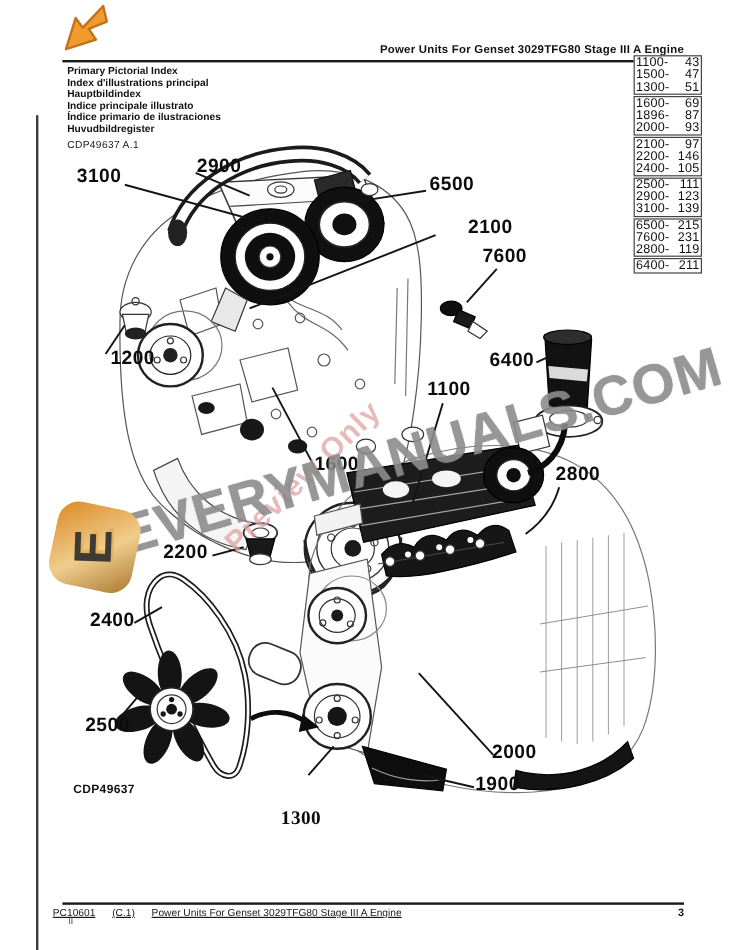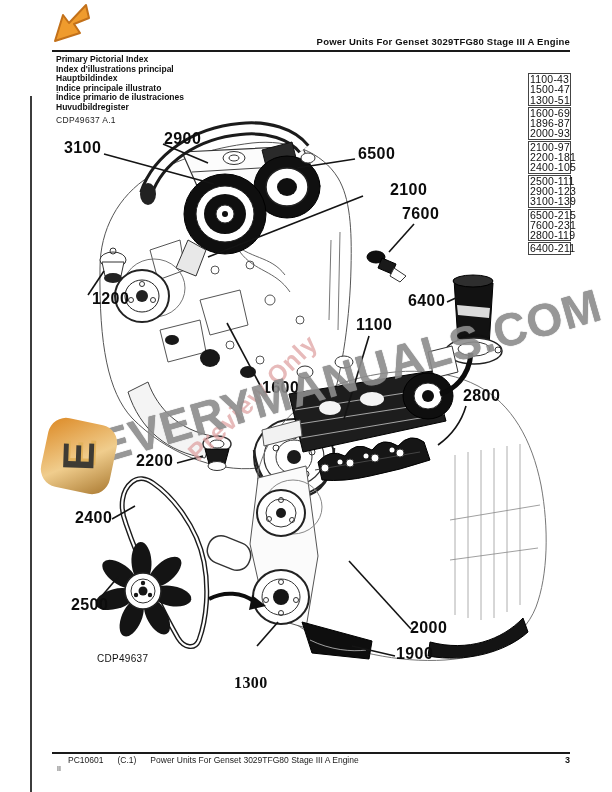--- a/index.html
+++ b/index.html
@@ -4,44 +4,44 @@
 <style>
   html,body{margin:0;padding:0;background:#ffffff;}
   #page{position:relative;width:612px;height:792px;background:#ffffff;overflow:hidden;
         font-family:"Liberation Sans",sans-serif;color:#111;}
   .hdr-title{position:absolute;left:250px;top:36px;width:320px;text-align:right;
              font-size:9.5px;font-weight:700;letter-spacing:.2px;}
   .rule{position:absolute;left:52px;width:518px;height:2px;background:#1a1a1a;}
   .idx{position:absolute;left:56px;top:55px;font-size:8.5px;font-weight:700;line-height:9.6px;}
   .idx-ref{position:absolute;left:56px;top:115px;font-size:8.5px;color:#222;letter-spacing:.3px;}
   
-  .ptable{position:absolute;left:528px;top:73px;width:43px;}
+  .ptable{position:absolute;left:528px;top:46px;width:57px;}
   .pgroup{border:1px solid #444;margin-bottom:1px;background:#fff;}
   .prow{display:flex;justify-content:space-between;font-size:10.5px;line-height:10.3px;
         padding:0 1px;letter-spacing:.2px;}
   
   .callout{position:absolute;font-size:16px;font-weight:700;color:#0c0c0c;letter-spacing:.4px;line-height:16px;}
-  .fig-caption{position:absolute;left:61px;top:653px;font-size:10px;font-weight:400;letter-spacing:.3px;margin-left:36px;}
+  .fig-caption{position:absolute;left:61px;top:653px;font-size:10px;font-weight:700;letter-spacing:.3px;}
   
   .wm-main{position:absolute;left:100px;top:420px;font-size:46px;font-weight:800;
            letter-spacing:1px;color:#8c8c8c;opacity:.9;white-space:nowrap;
            transform:rotate(-16deg);transform-origin:0 50%;z-index:6;text-shadow:0 0 1px #6a6a6a;}
   .wm-preview{position:absolute;left:192px;top:442px;font-size:25px;font-weight:600;
               letter-spacing:1px;color:#dfa3a3;opacity:.75;white-space:nowrap;
               transform:rotate(-44deg);transform-origin:0 50%;z-index:5;}
   .wm-logo{position:absolute;left:44px;top:421px;width:70px;height:70px;border-radius:18px;
            transform:rotate(12deg);z-index:7;
            background:linear-gradient(145deg,#df9232 8%,#f0cd8d 55%,#a8772e 100%);
            display:flex;align-items:center;justify-content:center;}
   .wm-logo span{font-size:44px;font-weight:900;color:#3e3b34;transform:rotate(-100deg);
                 text-shadow:3px 2px 0 #e2b25c;line-height:44px;}
   .corner-arrow{position:absolute;left:52px;top:3px;z-index:7;}
   .left-edge{position:absolute;left:30px;top:96px;width:2px;height:696px;background:#3c3c3c;}
   
-  .ftr{position:absolute;left:68px;top:755px;font-size:8.5px;color:#1a1a1a;}
+  .ftr{position:absolute;left:44px;top:755px;font-size:8.5px;color:#1a1a1a;text-decoration:underline;}
   .ftr span{margin-right:14px;}
   .ftr-page{position:absolute;left:540px;top:755px;width:30px;text-align:right;
             font-size:9px;font-weight:700;}
   .ftr-note{position:absolute;left:57px;top:765px;font-size:7px;color:#333;}
   svg{position:absolute;left:0;top:0;z-index:2;}
   .z4{z-index:4;}
 </style>
 </head>
 <body>
 
@@ -95,21 +95,21 @@
           <span>93</span>
         </div>
     </div>
     <div class="pgroup">
       <div class="prow">
           <span>2100-</span>
           <span>97</span>
         </div>
       <div class="prow">
           <span>2200-</span>
-          <span>181</span>
+          <span>146</span>
         </div>
       <div class="prow">
           <span>2400-</span>
           <span>105</span>
         </div>
     </div>
     <div class="pgroup">
       <div class="prow">
           <span>2500-</span>
           <span>111</span>

